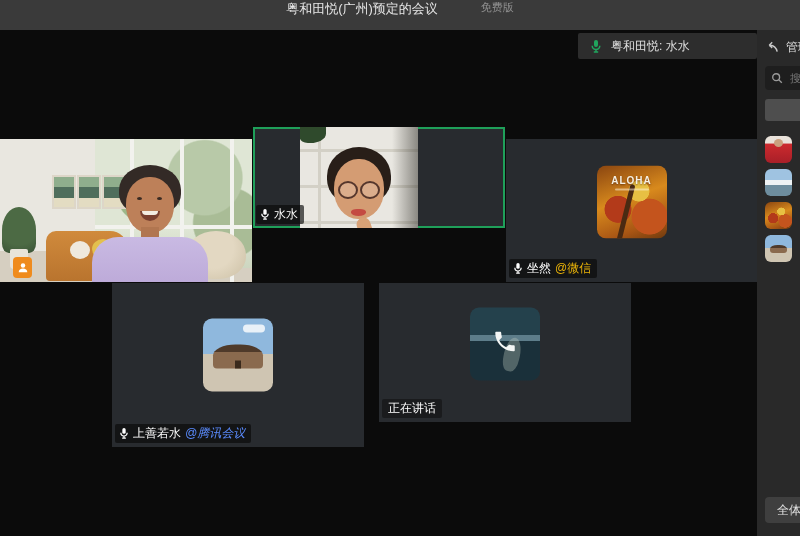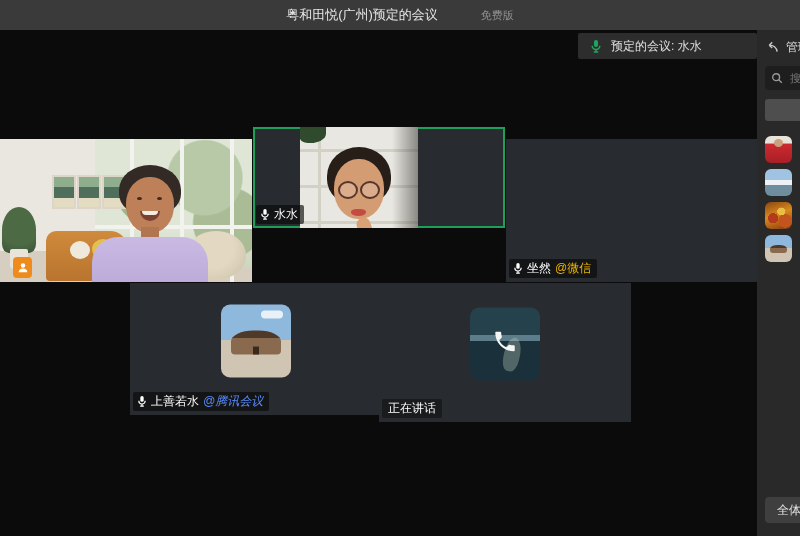--- a/index.html
+++ b/index.html
@@ -5,21 +5,21 @@
   html,body{margin:0;padding:0;}
   body{
     width:800px;height:536px;position:relative;overflow:hidden;
     background:#0b0b0b;
     font-family:"Liberation Sans","DejaVu Sans",sans-serif;
     -webkit-font-smoothing:antialiased;
   }
   
   .titlebar{
     position:absolute;left:0;top:0;width:800px;height:30px;background:#3a3a3a;
-    display:flex;align-items:center;justify-content:center;gap:8px;
+    display:flex;justify-content:center;gap:8px;
   }
   .titlebar .title{color:#e6e6e6;font-size:13px;}
   .titlebar .badge{color:#8f8f8f;font-size:11px;margin-left:35px;}
   
   .speaking{
     position:absolute;left:578px;top:33px;width:179px;height:26px;
     background:#2d2d2d;border-radius:2px;display:flex;align-items:center;gap:9px;
     padding-left:12px;box-sizing:border-box;
   }
   .speaking .txt{color:#e0e0e0;font-size:12px;white-space:nowrap;}
@@ -56,21 +56,21 @@
   .ava-building::after{content:"";position:absolute;left:5px;top:10px;width:17px;height:8px;background:linear-gradient(#4f3a2a 0 35%,#8a6a4e 35%);border-radius:45% 45% 3px 3px;}
   .sb-mute{
     position:absolute;left:8px;bottom:13px;height:26px;background:#3f3f3f;border-radius:4px;
     color:#e3e3e3;font-size:12px;display:flex;align-items:center;padding:0 12px;white-space:nowrap;
   }
   
   .tile{position:absolute;background:#282b2f;overflow:hidden;}
   .tile1{left:0;top:139px;width:252px;height:143px;}
   .tile2{left:253px;top:127px;width:252px;height:101px;box-shadow:inset 0 0 0 2px #1fa05a;}
   .tile3{left:506px;top:139px;width:251px;height:143px;}
-  .tile4{left:130px;top:283px;width:252px;height:132px;}
+  .tile4{left:112px;top:283px;width:252px;height:164px;}
   .tile5{left:379px;top:283px;width:252px;height:139px;}
   .name-label{
     position:absolute;left:3px;bottom:4px;background:rgba(8,8,8,.65);border-radius:2px;
     display:flex;align-items:center;gap:4px;padding:3px 6px 3px 4px;
     color:#fff;font-size:12px;line-height:1.1;white-space:nowrap;z-index:5;
   }
   .name-label.noicon{padding-left:6px;background:rgba(8,8,8,.45);}
   .sfx-wechat{color:#eab308;}
   .sfx-meeting{color:#5b8cff;font-style:italic;}
   .host-badge{
@@ -145,21 +145,21 @@
 <div class="titlebar">
   <span class="title">粤和田悦(广州)预定的会议</span>
   <span class="badge">免费版</span>
 </div>
 
 <div class="speaking">
   <svg class="icn" width="12" height="14" viewBox="0 0 12 14" fill="none" stroke="#21a45d" stroke-width="1.5">
     <rect x="4" y="1" width="4" height="7" rx="2" fill="#21a45d" stroke="none"></rect>
     <path d="M2.2 6.8a3.8 3.8 0 0 0 7.6 0 M6 10.6V13 M3.8 13h4.4"></path>
   </svg>
-  <span class="txt">预定的会议: 水水</span>
+  <span class="txt">粤和田悦: 水水</span>
 </div>
 
 <div class="sidebar">
   <div class="sb-header">
     <svg class="icn" width="15" height="15" viewBox="0 0 16 16" fill="none" stroke="#c9c9c9" stroke-width="1.5">
       <path d="M13 12.5 C12 7.5 9.2 5.5 4.5 5.5 M4.5 5.5 l3.2 -3 M4.5 5.5 l3.2 3"></path>
     </svg>
     <span class="lbl">管理成员</span>
   </div>
   <div class="sb-search">
@@ -240,20 +240,25 @@
   <div class="name-label">
     <svg class="icn" width="10" height="12" viewBox="0 0 12 14" fill="none" stroke="#fff" stroke-width="1.5">
       <rect x="4" y="1" width="4" height="7" rx="2" fill="#fff" stroke="none"></rect>
       <path d="M2.2 6.8a3.8 3.8 0 0 0 7.6 0 M6 10.6V13 M3.8 13h4.4"></path>
     </svg>
     <span>水水</span>
   </div>
 </div>
 
 <div class="tile tile3">
+  <div class="tile-ava tile-ava-autumn">
+    <div class="branch"></div>
+    <div class="aloha-txt">ALOHA</div>
+    <div class="aloha-line"></div>
+  </div>
   <div class="name-label">
     <svg class="icn" width="10" height="12" viewBox="0 0 12 14" fill="none" stroke="#fff" stroke-width="1.5">
       <rect x="4" y="1" width="4" height="7" rx="2" fill="#fff" stroke="none"></rect>
       <path d="M2.2 6.8a3.8 3.8 0 0 0 7.6 0 M6 10.6V13 M3.8 13h4.4"></path>
     </svg>
     <span>坐然</span>
       <span class="sfx-wechat">@微信</span>
   </div>
 </div>
 

